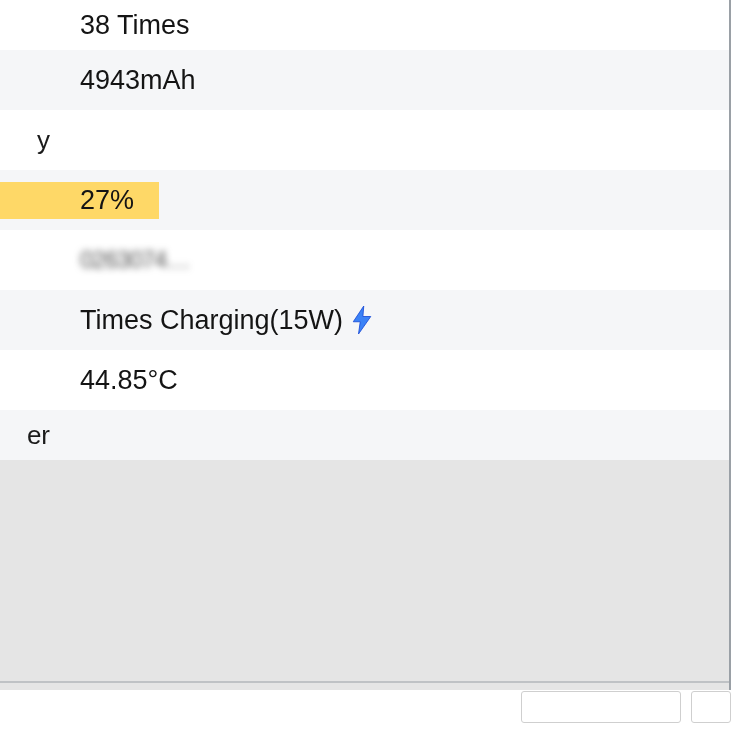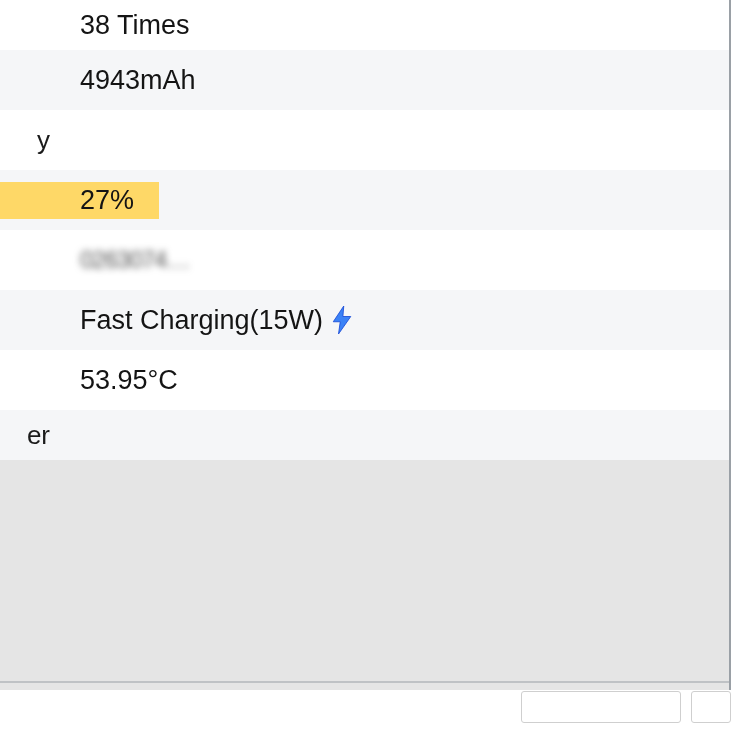--- a/index.html
+++ b/index.html
@@ -126,29 +126,29 @@
       <span class="value-col">27%</span>
     </span>
   </div>
   <div class="row">
     <div class="label-col"></div>
     <div class="value-col blurred">0263074…</div>
   </div>
   <div class="row">
     <div class="label-col"></div>
     <div class="value-col">
-      <span>Fast Charging(15W)</span>
+      <span>Times Charging(15W)</span>
       <svg class="bolt-icon" viewBox="0 0 24 32">
         <path d="M14 0 L2 18 H10 L8 32 L22 12 H13 Z" fill="#3b82f6" stroke="#1d4ed8" stroke-width="1"></path>
       </svg>
     </div>
   </div>
   <div class="row">
     <div class="label-col"></div>
-    <div class="value-col">53.95°C</div>
+    <div class="value-col">44.85°C</div>
   </div>
   <div class="row last">
     <div class="label-col">er</div>
   </div>
 </div>
 
 <div class="bottom-hr"></div>
 <div class="bottom-bar"></div>
 <div class="bottom-bar2"></div>
 

